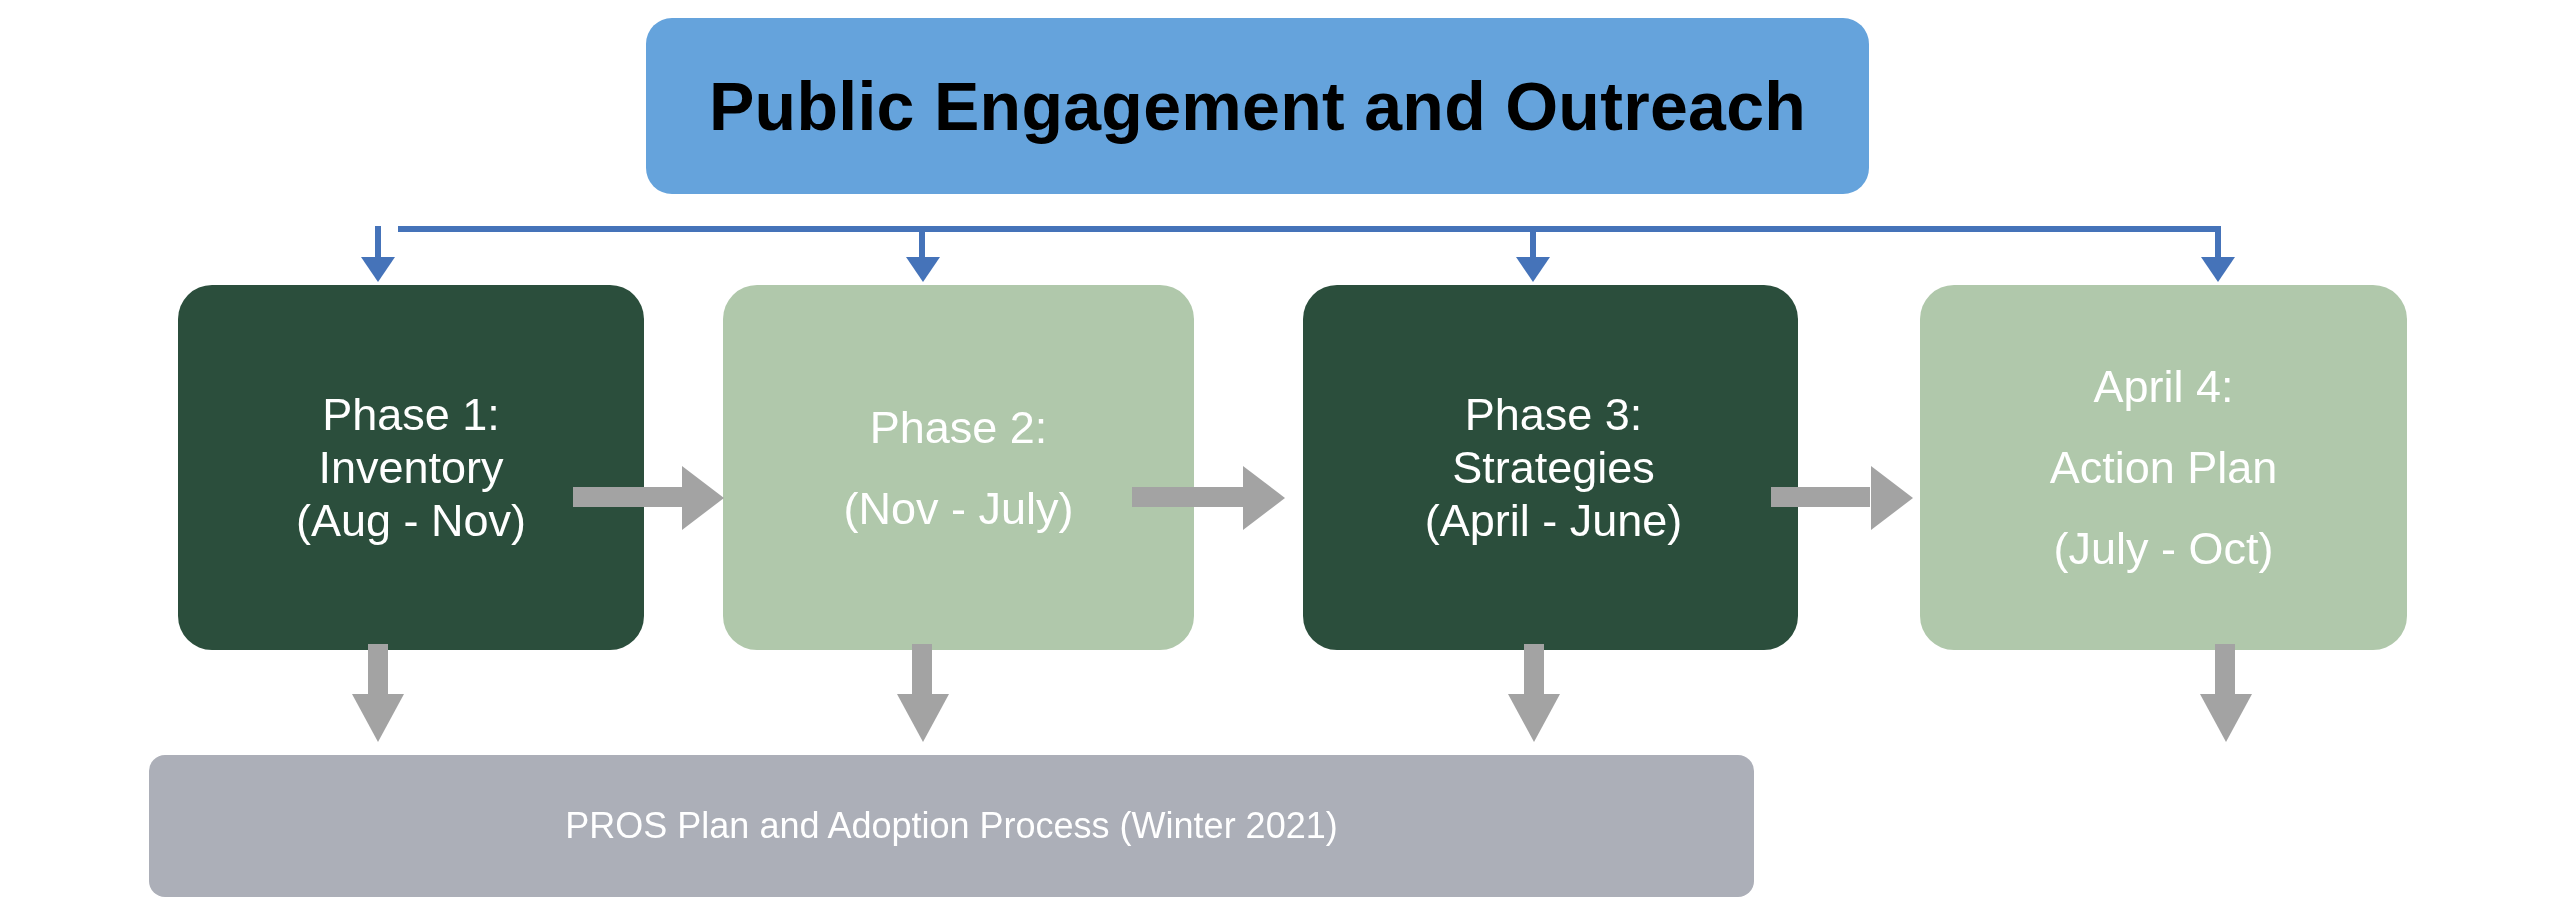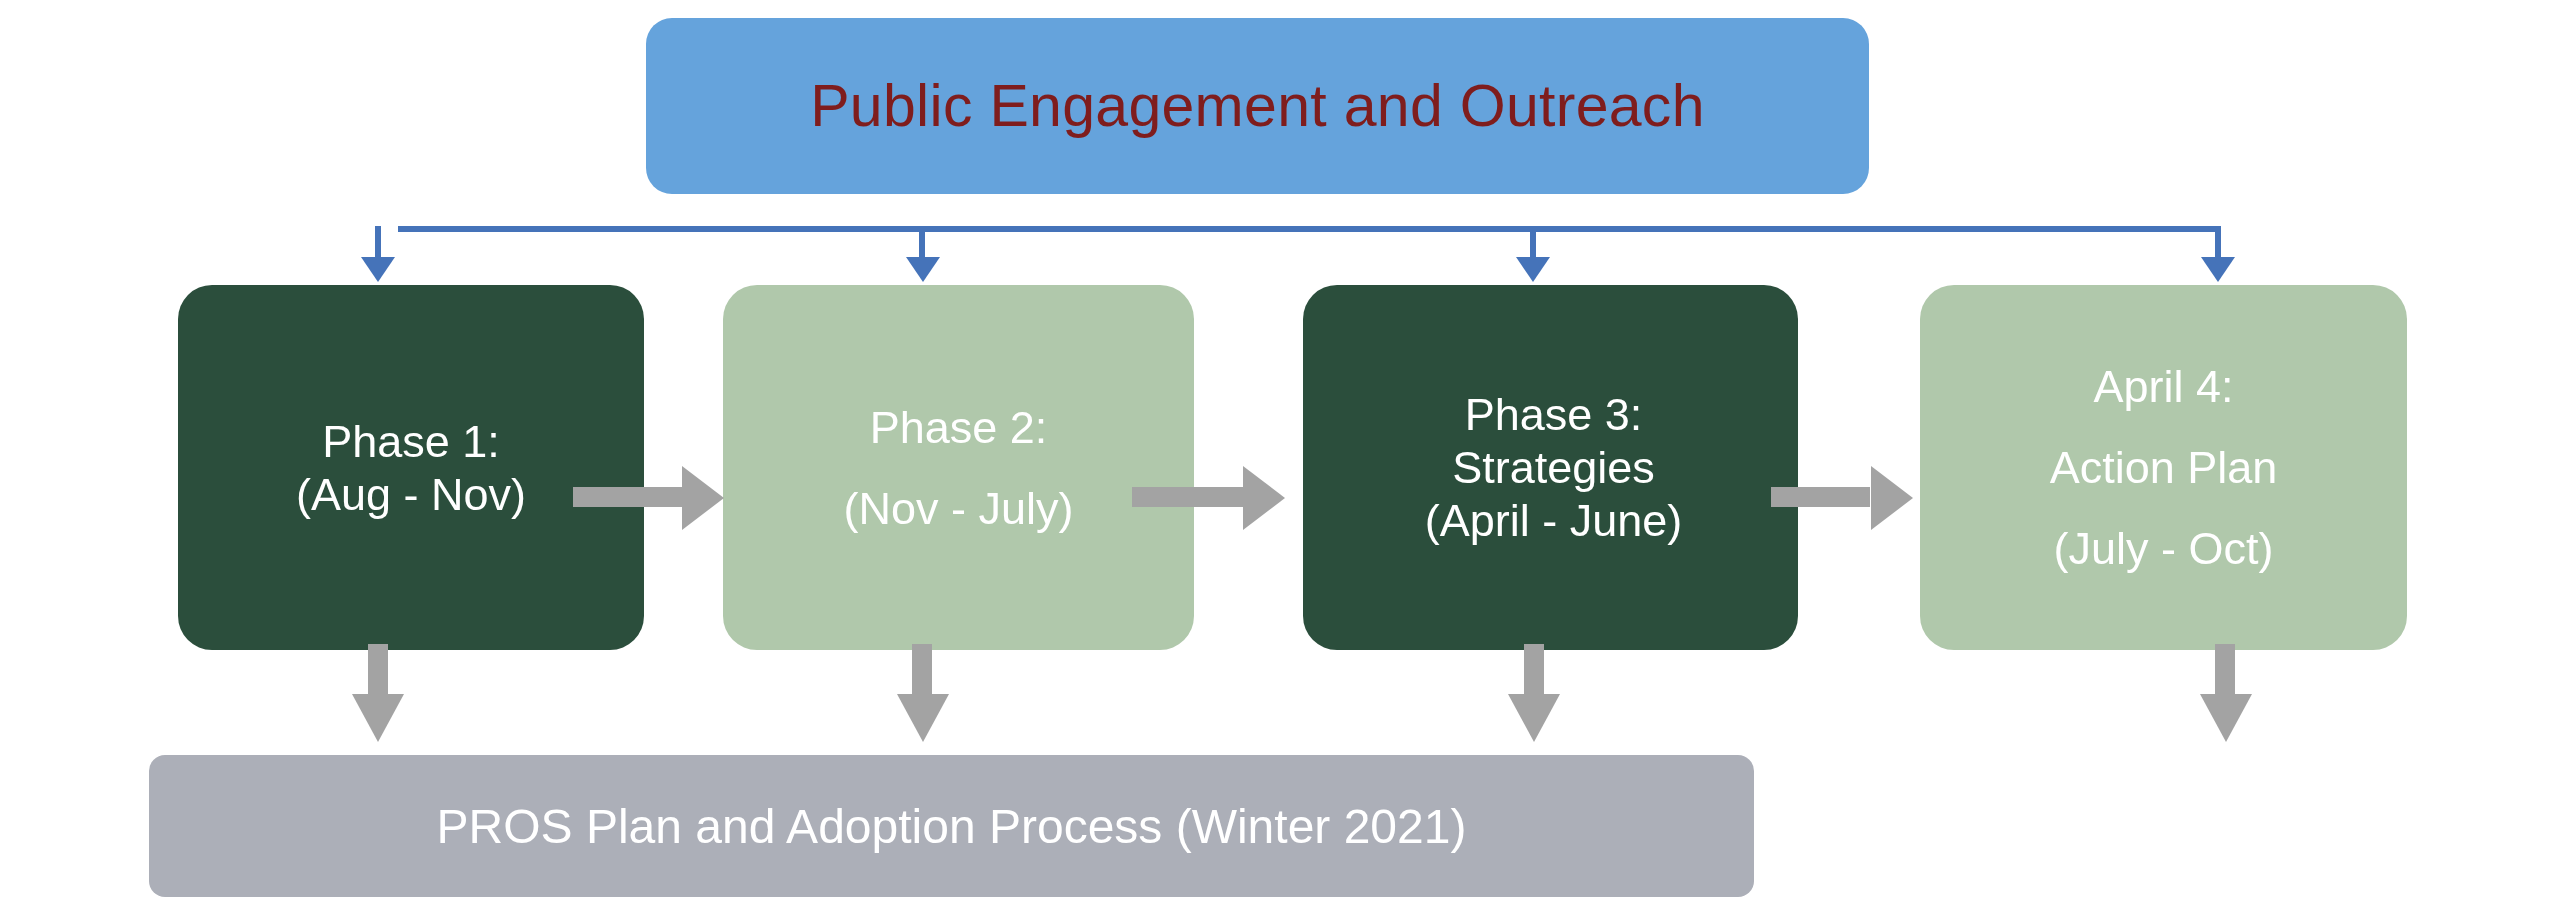--- a/index.html
+++ b/index.html
@@ -24,23 +24,23 @@
     top: 18px;
     width: 1223px;
     height: 176px;
     background: #65a3dc;
     border-radius: 26px;
     display: flex;
     align-items: center;
     justify-content: center;
   }
   .banner-label {
-    color: #7f1d1d;
-    font-size: 59px;
-    font-weight: 400;
+    color: #000000;
+    font-size: 68px;
+    font-weight: 700;
     letter-spacing: 0.3px;
     white-space: nowrap;
   }
 
   
   .bus-line {
     position: absolute;
     left: 398px;
     top: 226px;
     width: 1823px;
@@ -126,21 +126,21 @@
   .bottom-label {
     position: absolute;
     left: 149px;
     top: 755px;
     width: 1605px;
     height: 142px;
     display: flex;
     align-items: center;
     justify-content: center;
     color: #ffffff;
-    font-size: 48px;
+    font-size: 36px;
     white-space: nowrap;
   }
 </style>
 </head>
 <body>
 
 <div id="stage">
 
   <div class="banner">
     <span class="banner-label">Public Engagement and Outreach</span>
@@ -155,20 +155,21 @@
   <div class="bus-head" style="left:906px;"></div>
 
   <div class="bus-drop" style="left:1530px;"></div>
   <div class="bus-head" style="left:1516px;"></div>
 
   <div class="bus-drop" style="left:2215px;"></div>
   <div class="bus-head" style="left:2201px;"></div>
 
   <div class="phase dark" style="left:178px; width:466px;">
     <div class="line">Phase 1:</div>
+    <div class="line">Inventory</div>
     <div class="line">(Aug - Nov)</div>
   </div>
 
   <div class="phase light" style="left:723px; width:471px;">
     <div class="line">Phase 2:</div>
     <div class="line">(Nov - July)</div>
   </div>
 
   <div class="phase dark" style="left:1303px; width:495px;padding-left:20px;">
     <div class="line">Phase 3:</div>

